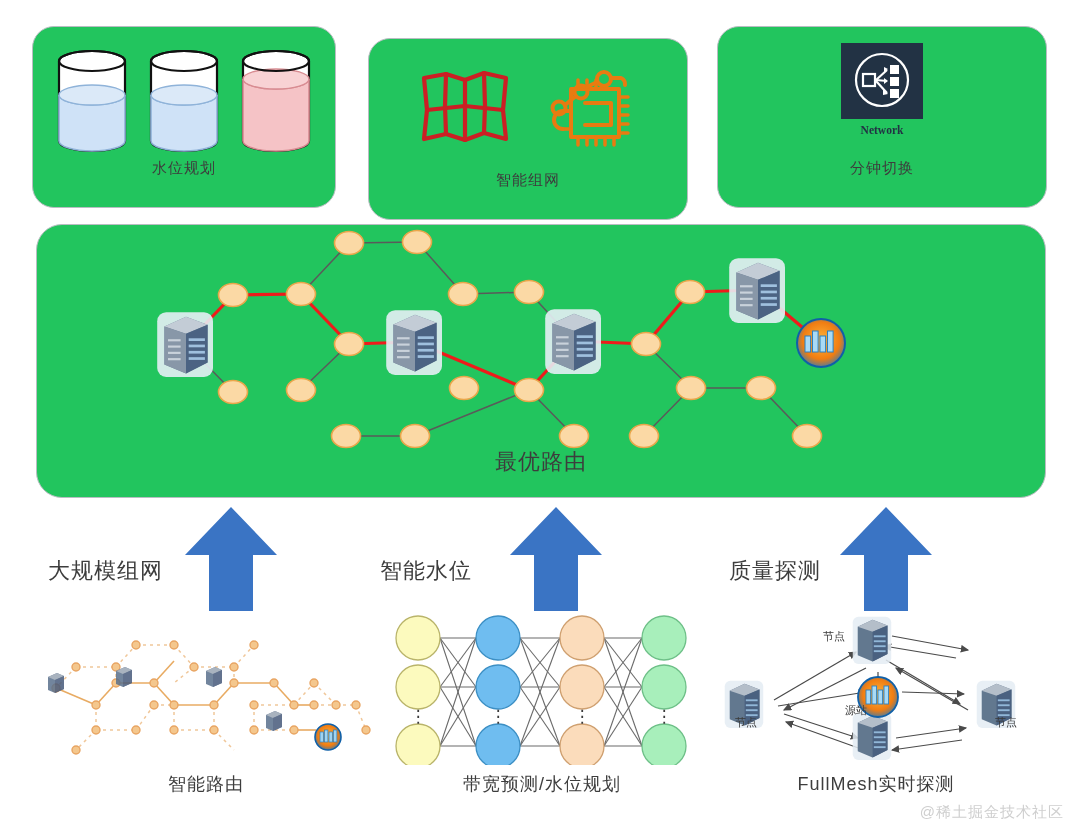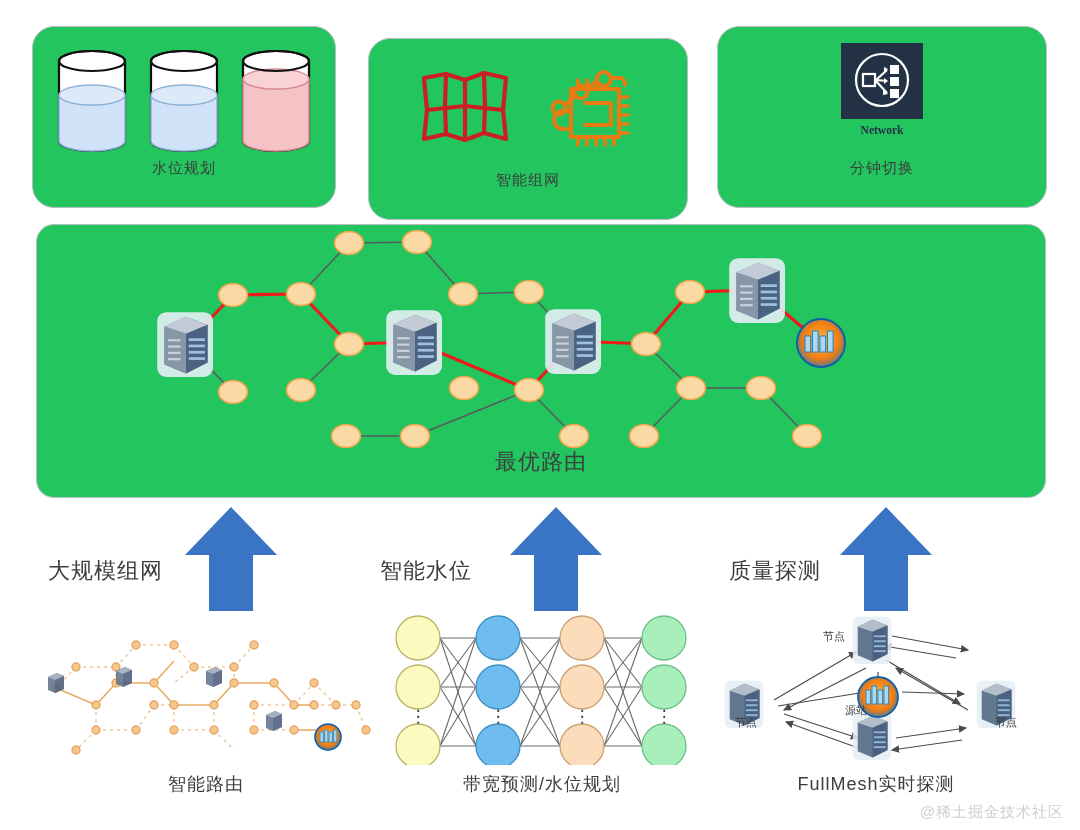--- a/index.html
+++ b/index.html
@@ -33,21 +33,21 @@
   .mesh-icons{position:absolute;left:0;right:0;top:20px;height:100px;
     display:flex;justify-content:center;align-items:center;gap:34px;}
 
   .nd-logo{position:absolute;left:50%;top:16px;transform:translateX(-50%);
     width:82px;height:76px;background:#223244;}
   .nd-text{position:absolute;left:0;right:0;top:96px;text-align:center;
     font-family:"Liberation Serif","DejaVu Serif",serif;
     font-weight:bold;font-size:11.5px;color:#223244;line-height:1.25;}
 
   
-  #panel-main{left:36px;top:224px;width:1010px;height:274px;border-radius:18px;}
+  #panel-main{left:36px;top:224px;width:1010px;height:274px;border-radius:26px;}
   #panel-main svg{position:absolute;left:0;top:0;}
   #main-label{position:absolute;left:0;right:0;top:222px;text-align:center;
     font-size:22px;color:#3d3d3d;letter-spacing:1px;}
 
   
   .arrow{position:absolute;width:96px;height:108px;}
   #arrow-1{left:183px;top:505px;}
   #arrow-2{left:508px;top:505px;}
   #arrow-3{left:838px;top:505px;}
   .arrow-label{position:absolute;font-size:22px;color:#3d3d3d;letter-spacing:1px;

